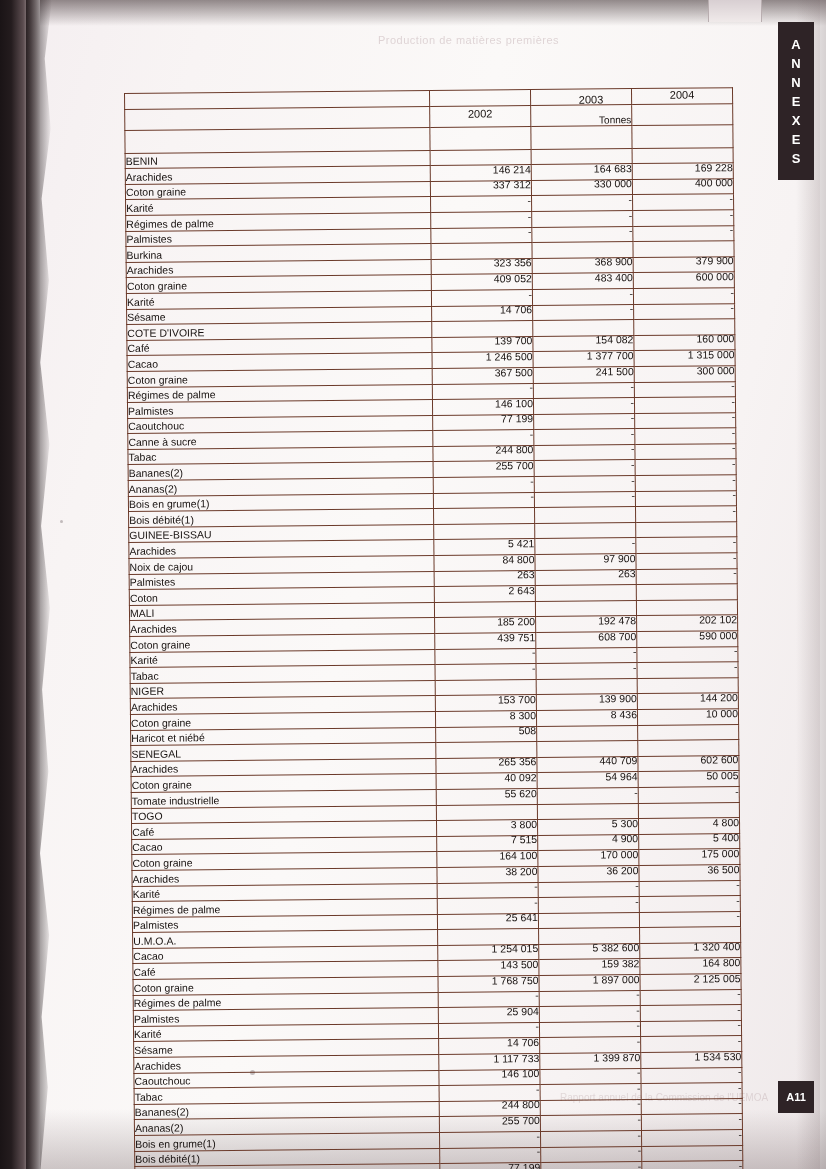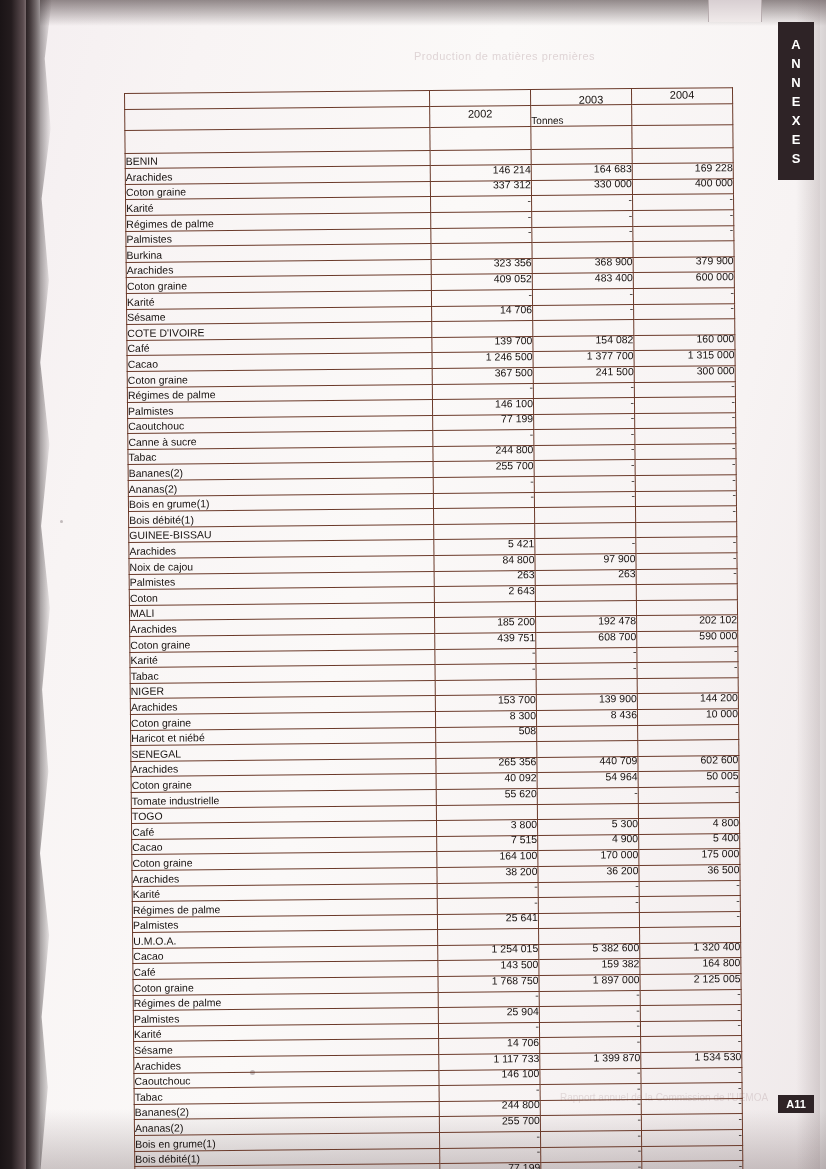--- a/index.html
+++ b/index.html
@@ -81,21 +81,21 @@
     font-weight: bold;
     line-height: 19px;
   }
   .tab-annexes span { display: block; }
 
   .tab-page {
     position: absolute;
     right: 12px;
     bottom: 56px;
     width: 36px;
-    height: 18px;
+    height: 32px;
     background: #2e2326;
     color: #ffffff;
     font-size: 11px;
     font-weight: bold;
     display: flex;
     align-items: center;
     justify-content: center;
   }
 
   .top-sliver {
@@ -171,21 +171,21 @@
   th.year {
     text-align: center;
     font-weight: bold;
     font-size: 11px;
     height: 16px;
     vertical-align: bottom;
     padding-bottom: 1px;
   }
   tr.hdr-units td { height: 20px; }
   td.units {
-    text-align: left;
+    text-align: right;
     font-size: 10px;
   }
   tr.spacer td { height: 22px; }
 
   
   .yr2002 { position: relative; top: 14px; }
   .yr2003 { position: relative; top: 1px; margin-left: 20px; }
   .yr2004 { position: relative; top: -3px; }
 
   
@@ -196,21 +196,21 @@
 
 <div id="page">
   <div class="scan-paper"></div>
   <div class="topshadow"></div>
   <div class="bottomshadow"></div>
   <div class="rightshadow"></div>
   <div class="gutter"></div>
   <div class="gutter-torn"></div>
   <div class="top-sliver"></div>
 
-  <div class="ghost" style="left:378px; top:50px;margin-left:36px;">Production de matières premières</div>
+  <div class="ghost" style="left:378px; top:34px;">Production de matières premières</div>
   <div class="ghost-footer" style="left:560px; top:1092px;">Rapport annuel de la Commission de l'UEMOA</div>
 
   <div class="speck" style="left:250px; top:1070px; width:5px; height:5px;"></div>
   <div class="speck" style="left:60px; top:520px; width:3px; height:3px;"></div>
 
   <div class="tab-annexes">
     <span>A</span>
     <span>N</span>
     <span>N</span>
     <span>E</span>

